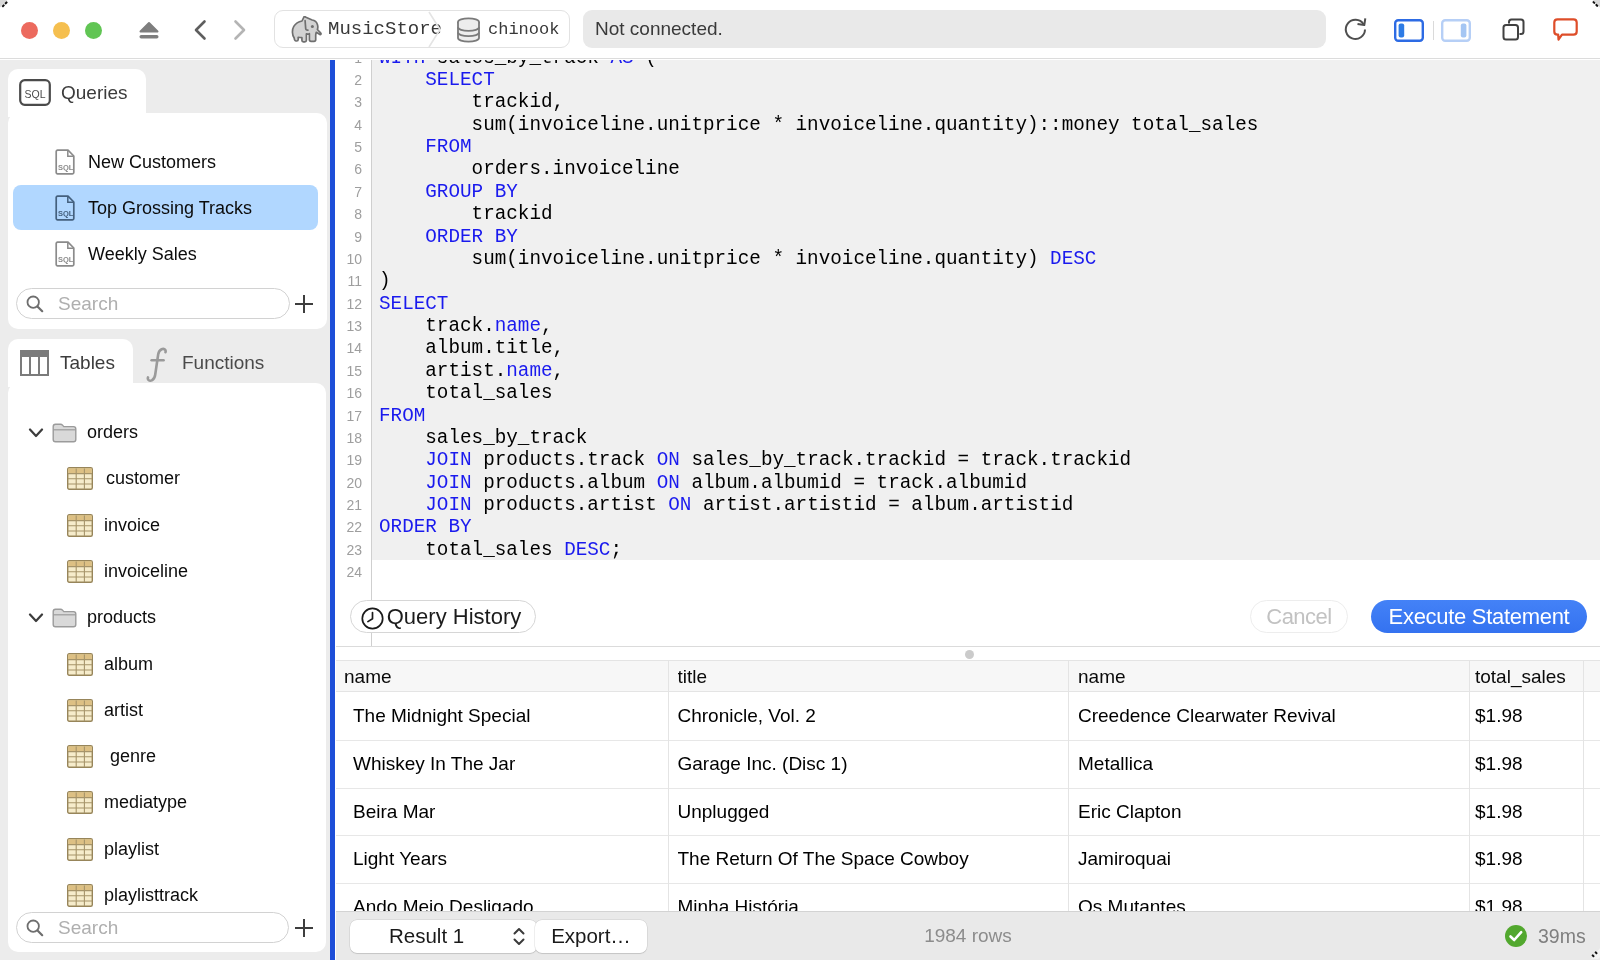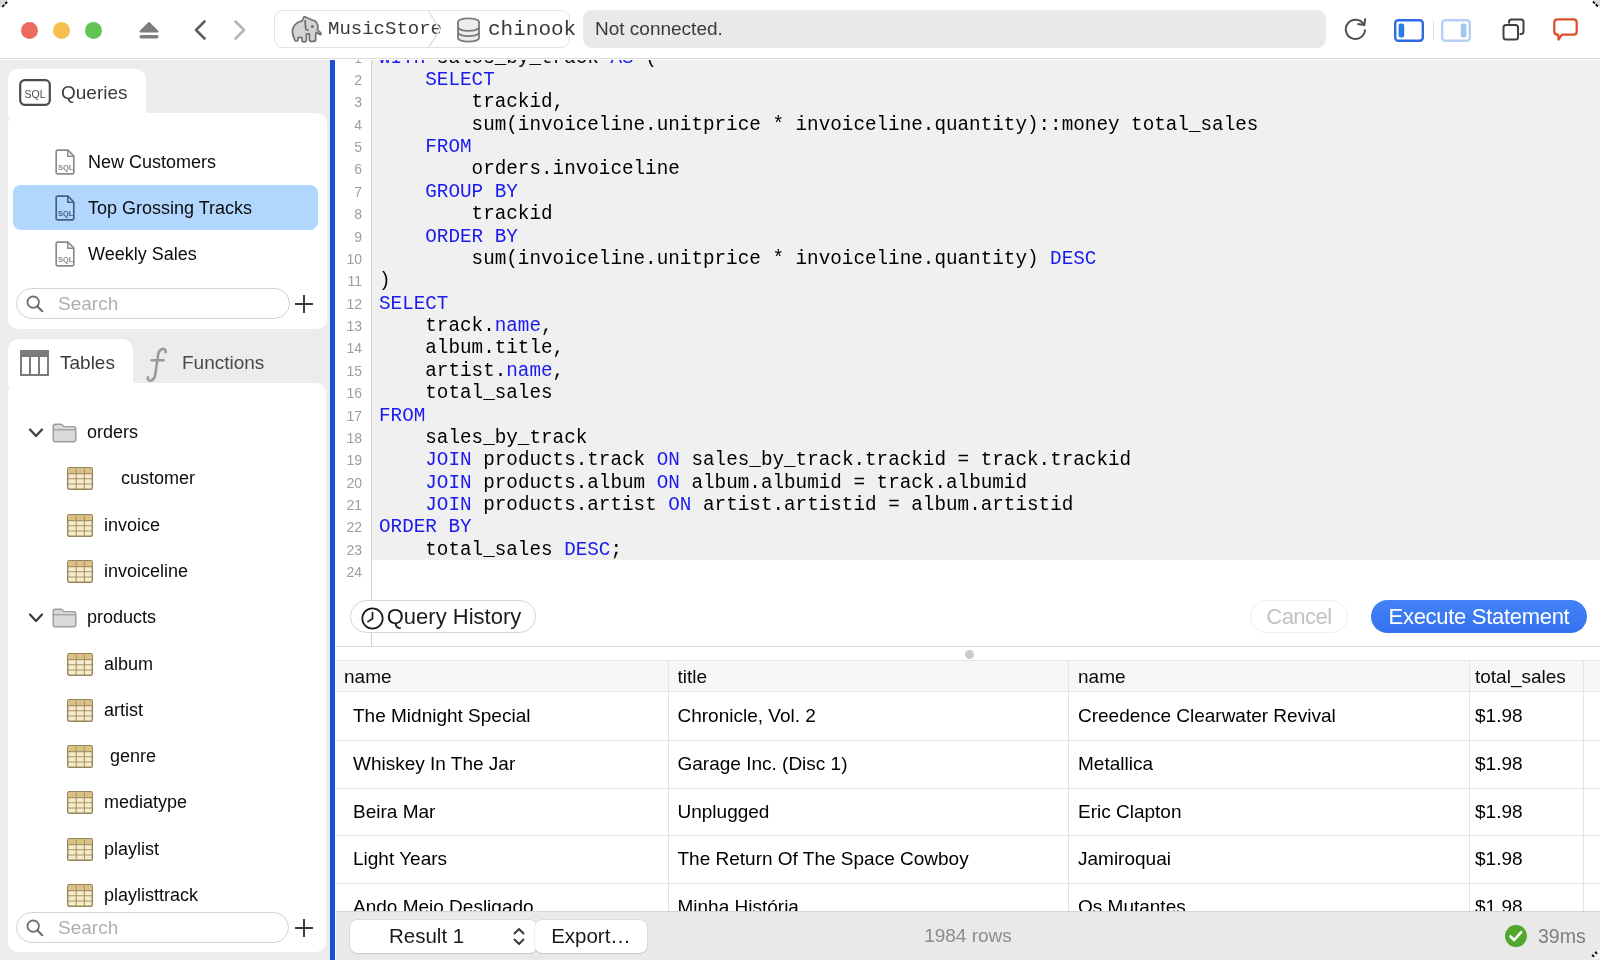--- a/index.html
+++ b/index.html
@@ -95,21 +95,21 @@
     <span class="abs" style="left:53px; top:0; line-height:37px; font-size:19px; color:#383838;">MusicStore</span>
     <svg class="abs" style="left:152px; top:0;" width="16" height="37" viewBox="0 0 16 37">
       <path d="M2 1 L13 18.5 L2 36" fill="none" stroke="#E4E4E4" stroke-width="1.6"></path>
     </svg>
 
     <svg class="abs" style="left:180px; top:6px;" width="27" height="26" viewBox="0 0 27 26">
       <ellipse cx="13.5" cy="5" rx="10.5" ry="3.6" fill="#EDEDED" stroke="#7A7A7A" stroke-width="1.8"></ellipse>
       <path d="M3 5 L3 21 C3 23 7.7 24.6 13.5 24.6 C19.3 24.6 24 23 24 21 L24 5" fill="#EDEDED" stroke="#7A7A7A" stroke-width="1.8"></path>
       <path d="M3 10.3 C3 12.3 7.7 13.9 13.5 13.9 C19.3 13.9 24 12.3 24 10.3 M3 15.6 C3 17.6 7.7 19.2 13.5 19.2 C19.3 19.2 24 17.6 24 15.6" fill="none" stroke="#7A7A7A" stroke-width="1.8"></path>
     </svg>
-    <span class="abs" style="left:213px; top:0; line-height:37px; font-size:21px; color:#383838;">chinook</span>
+    <span class="abs" style="left:213px; top:0; line-height:37px; font-size:17px; color:#383838;">chinook</span>
   </div>
 
   <div id="notconn">Not connected.</div>
 
   <svg class="abs" style="left:1342px; top:17px;" width="26" height="25" viewBox="0 0 26 25">
     <path d="M21.5 7.2 A 9.6 9.6 0 1 0 23 12.5" fill="none" stroke="#4F4F4F" stroke-width="2"></path>
     <path d="M15.5 6.9 L22.3 8 L23.3 1.4" fill="none" stroke="#4F4F4F" stroke-width="2" stroke-linejoin="round"></path>
   </svg>
 
   <svg class="abs" style="left:1394px; top:19px;" width="30" height="23" viewBox="0 0 30 23">
@@ -199,21 +199,21 @@
         </svg>
         <span style="margin-left:10px;">orders</span>
       </div>
       <div class="srow" style="top:72.8px;">
         <svg style="margin-left:59px;" width="26" height="23" viewBox="0 0 26 23">
           <rect x="0.7" y="0.7" width="24.6" height="21.6" rx="1.5" fill="#F6ECCB" stroke="#97855A" stroke-width="1.4"></rect>
           <rect x="1.3" y="1.3" width="23.4" height="5" fill="#DDC084"></rect>
           <path d="M1 6.6 L25 6.6 M1 11.8 L25 11.8 M1 17 L25 17" stroke="#A6946A" stroke-width="1.1"></path>
           <path d="M9.2 1.5 L9.2 22 M17.4 1.5 L17.4 22" stroke="#A6946A" stroke-width="1.1"></path>
         </svg>
-        <span style="margin-left:28px;">customer</span>
+        <span style="margin-left:13px;">customer</span>
       </div>
       <div class="srow" style="top:119.1px;">
         <svg style="margin-left:59px;" width="26" height="23" viewBox="0 0 26 23">
           <rect x="0.7" y="0.7" width="24.6" height="21.6" rx="1.5" fill="#F6ECCB" stroke="#97855A" stroke-width="1.4"></rect>
           <rect x="1.3" y="1.3" width="23.4" height="5" fill="#DDC084"></rect>
           <path d="M1 6.6 L25 6.6 M1 11.8 L25 11.8 M1 17 L25 17" stroke="#A6946A" stroke-width="1.1"></path>
           <path d="M9.2 1.5 L9.2 22 M17.4 1.5 L17.4 22" stroke="#A6946A" stroke-width="1.1"></path>
         </svg>
         <span style="margin-left:11px;">invoice</span>
       </div>

